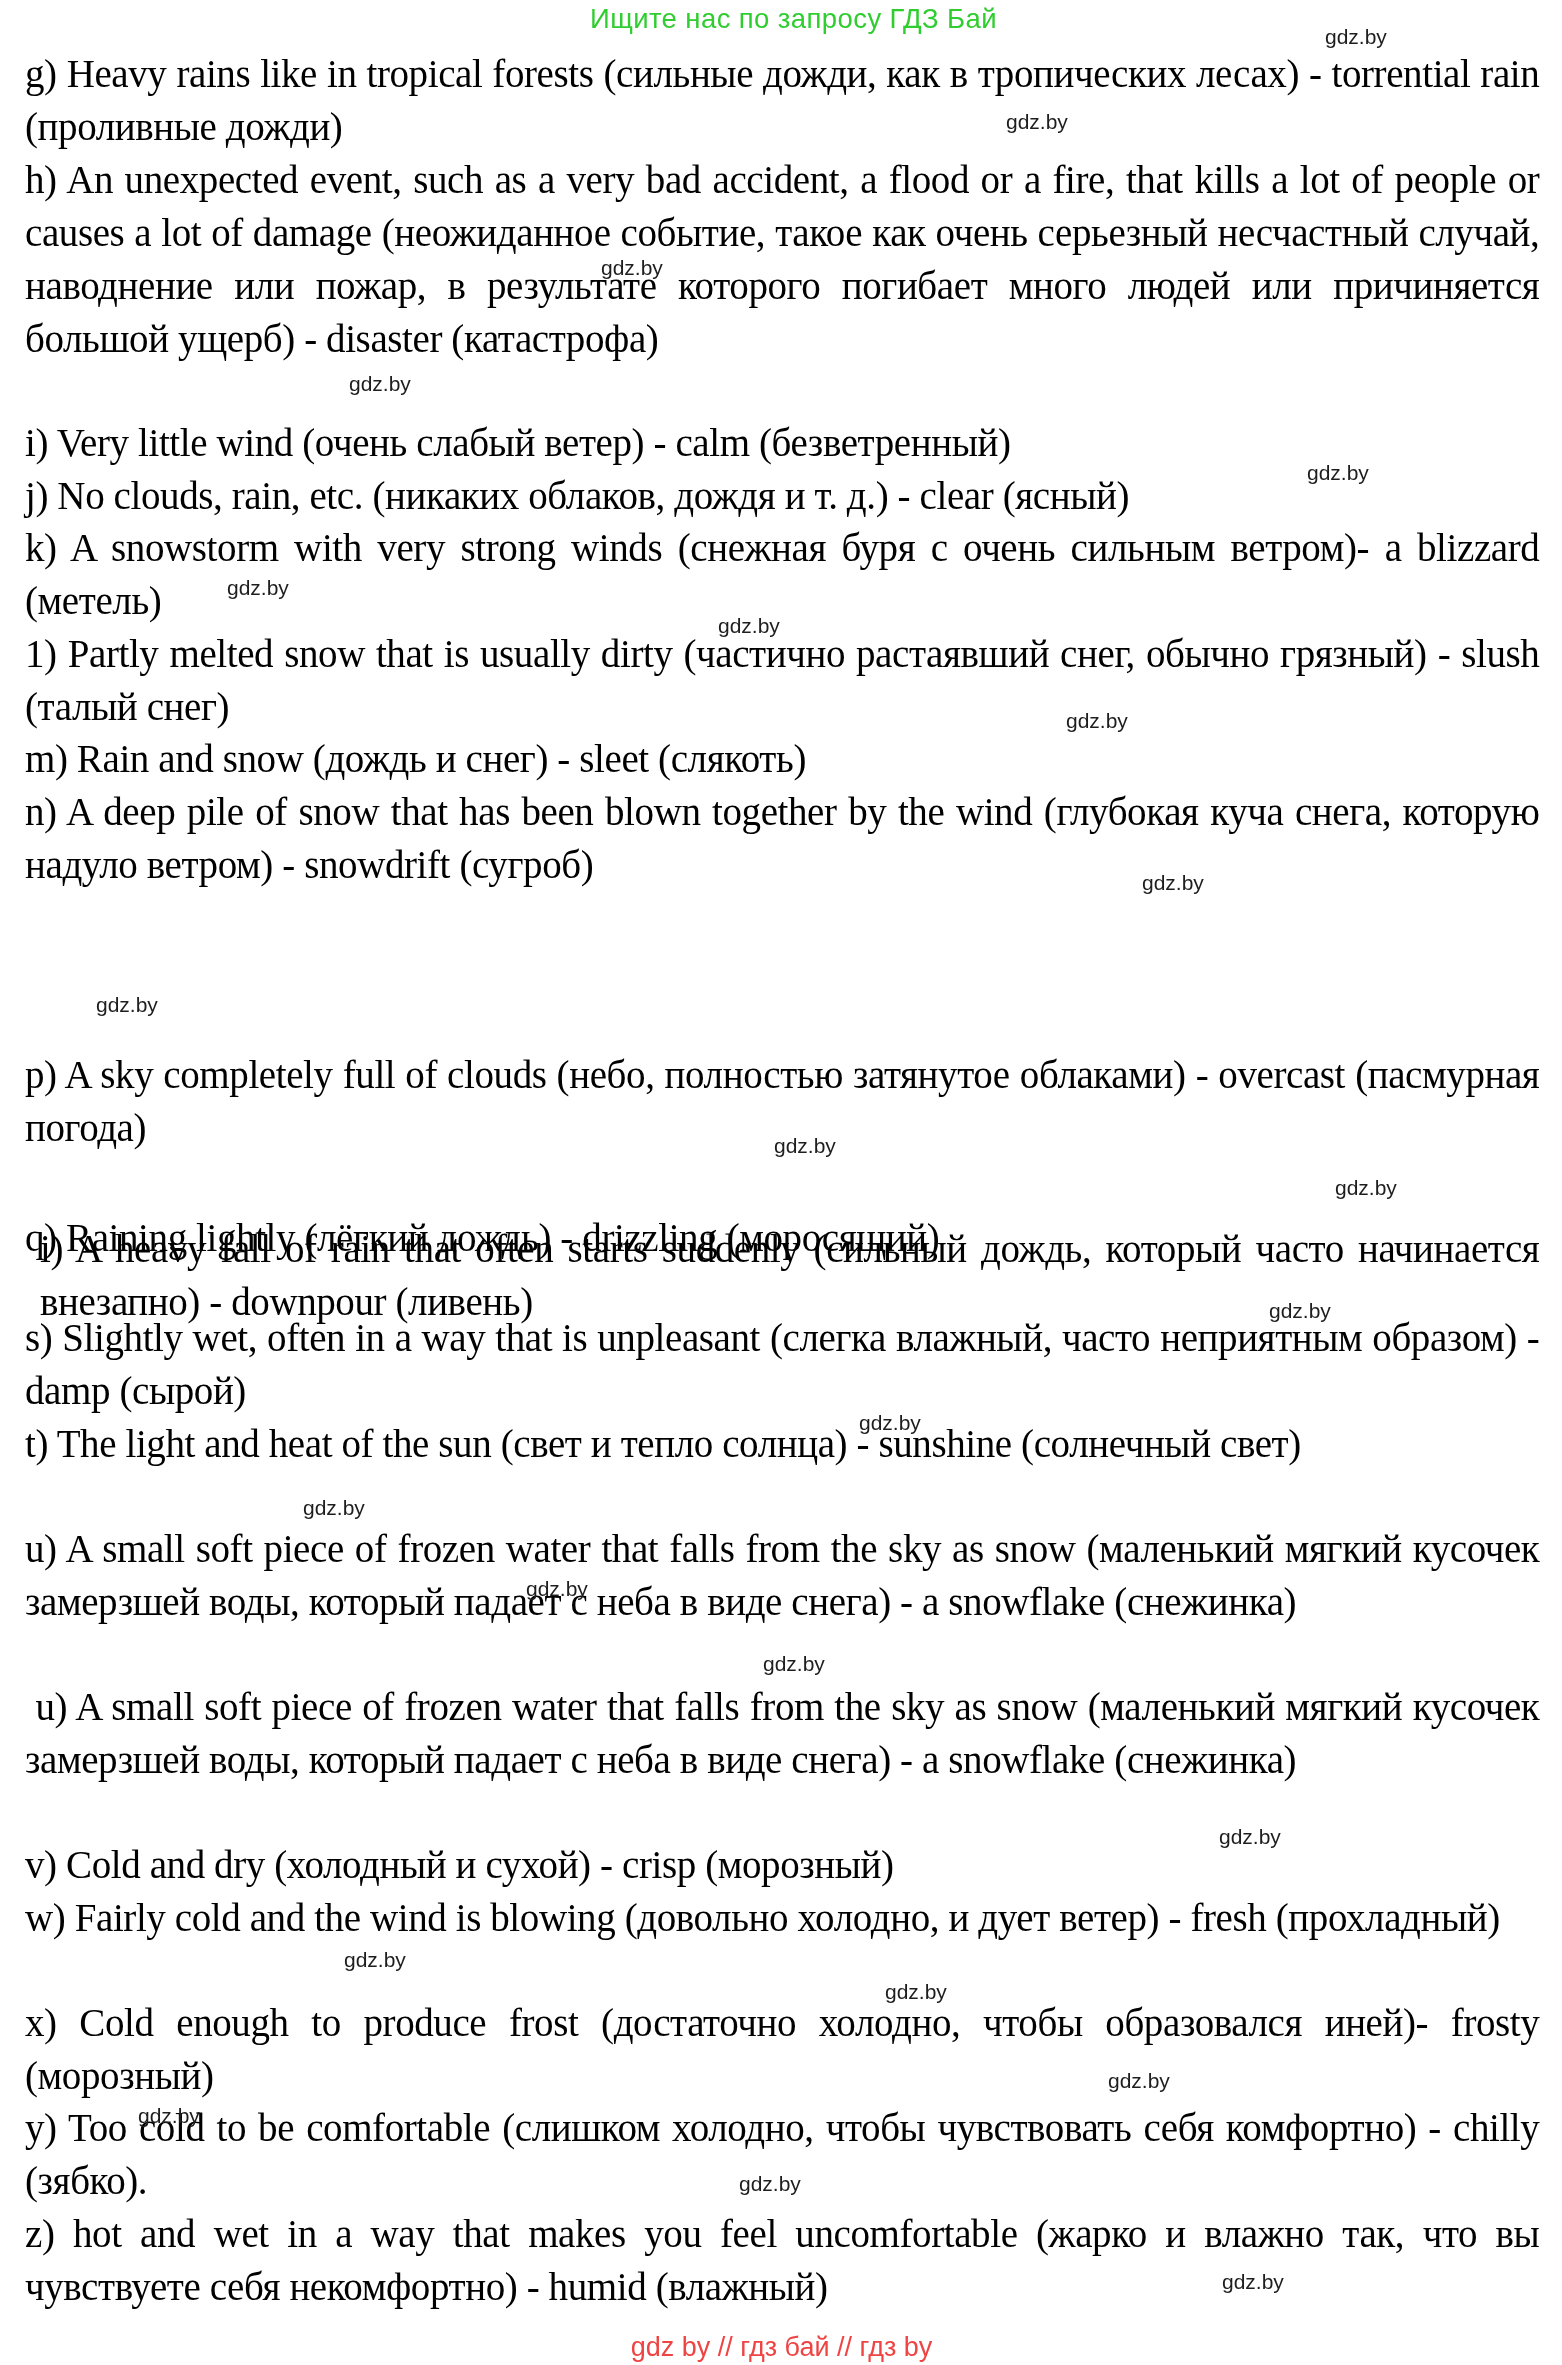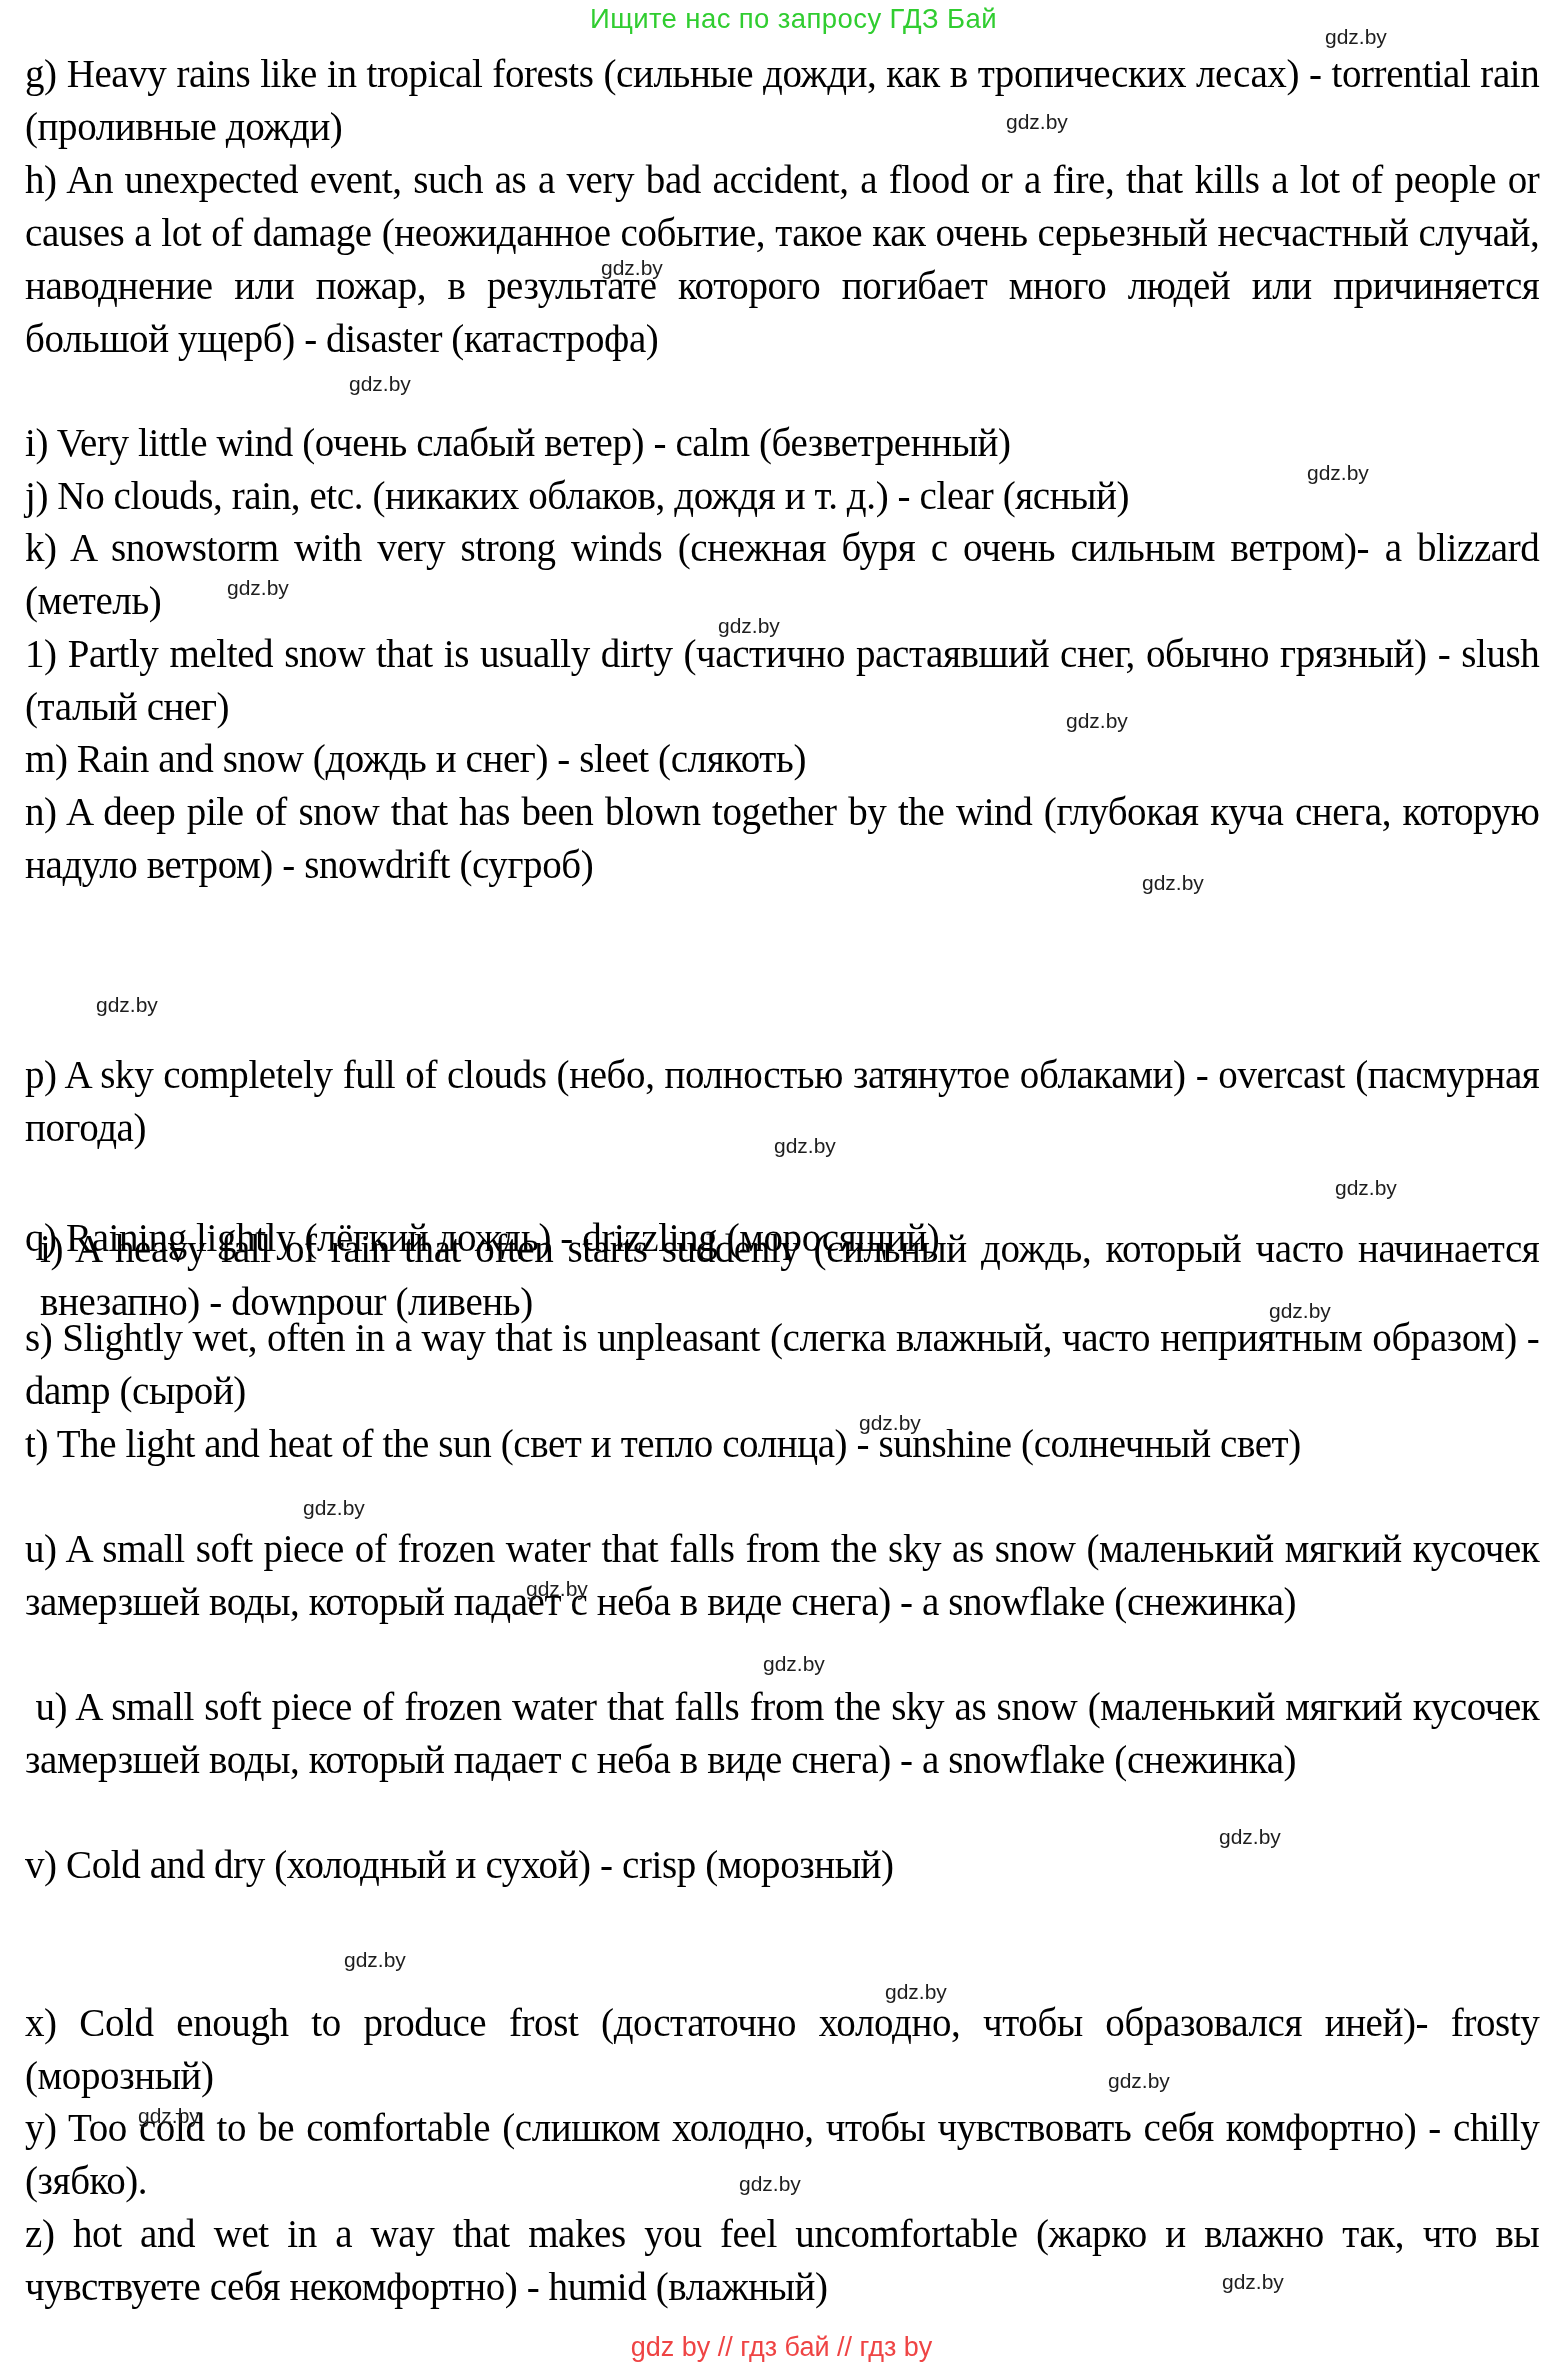--- a/index.html
+++ b/index.html
@@ -67,20 +67,21 @@
       <p style="top: 732px;">m) Rain and snow (дождь и снег) - sleet (слякоть)</p>
       <p style="top: 785px;">n) A deep pile of snow that has been blown together by the wind (глубокая куча снега, которую надуло ветром) - snowdrift (сугроб)</p>
       <p style="top: 1048px;">p) A sky completely full of clouds (небо, полностью затянутое облаками) - overcast (пасмурная погода)</p>
       <p style="top: 1211px;">q) Raining lightly (лёгкий дождь) - drizzling (моросящий)</p>
       <p style="top: 1222px; margin-left: 15px;">i) A heavy fall of rain that often starts suddenly (сильный дождь, который часто начинается внезапно) - downpour (ливень)</p>
       <p style="top: 1311px;">s) Slightly wet, often in a way that is unpleasant (слегка влажный, часто неприятным образом) - damp (сырой)</p>
       <p style="top: 1417px;">t) The light and heat of the sun (свет и тепло солнца) - sunshine (солнечный свет)</p>
       <p style="top: 1522px;">u) A small soft piece of frozen water that falls from the sky as snow (маленький мягкий кусочек замерзшей воды, который падает с неба в виде снега) - a snowflake (снежинка)</p>
       <p style="top: 1680px;">&nbsp;u) A small soft piece of frozen water that falls from the sky as snow (маленький мягкий кусочек замерзшей воды, который падает с неба в виде снега) - a snowflake (снежинка)</p>
       <p style="top: 1838px;">v) Cold and dry (холодный и сухой) - crisp (морозный)</p>
+      <p style="top: 1891px;">w) Fairly cold and the wind is blowing (довольно холодно, и дует ветер) - fresh (прохладный)</p>
       <p style="top: 1996px;">x) Cold enough to produce frost (достаточно холодно, чтобы образовался иней)- frosty (морозный)</p>
       <p style="top: 2101px;">y) Too cold to be comfortable (слишком холодно, чтобы чувствовать себя комфортно) - chilly (зябко).</p>
       <p style="top: 2207px;">z) hot and wet in a way that makes you feel uncomfortable (жарко и влажно так, что вы чувствуете себя некомфортно) - humid (влажный)</p>
     </div>
 
   <div id="watermark-layer">
       <span class="wm" style="left: 1325px; top: 25px;">gdz.by</span>
       <span class="wm" style="left: 1006px; top: 110px;">gdz.by</span>
       <span class="wm" style="left: 601px; top: 256px;">gdz.by</span>
       <span class="wm" style="left: 349px; top: 372px;">gdz.by</span>

